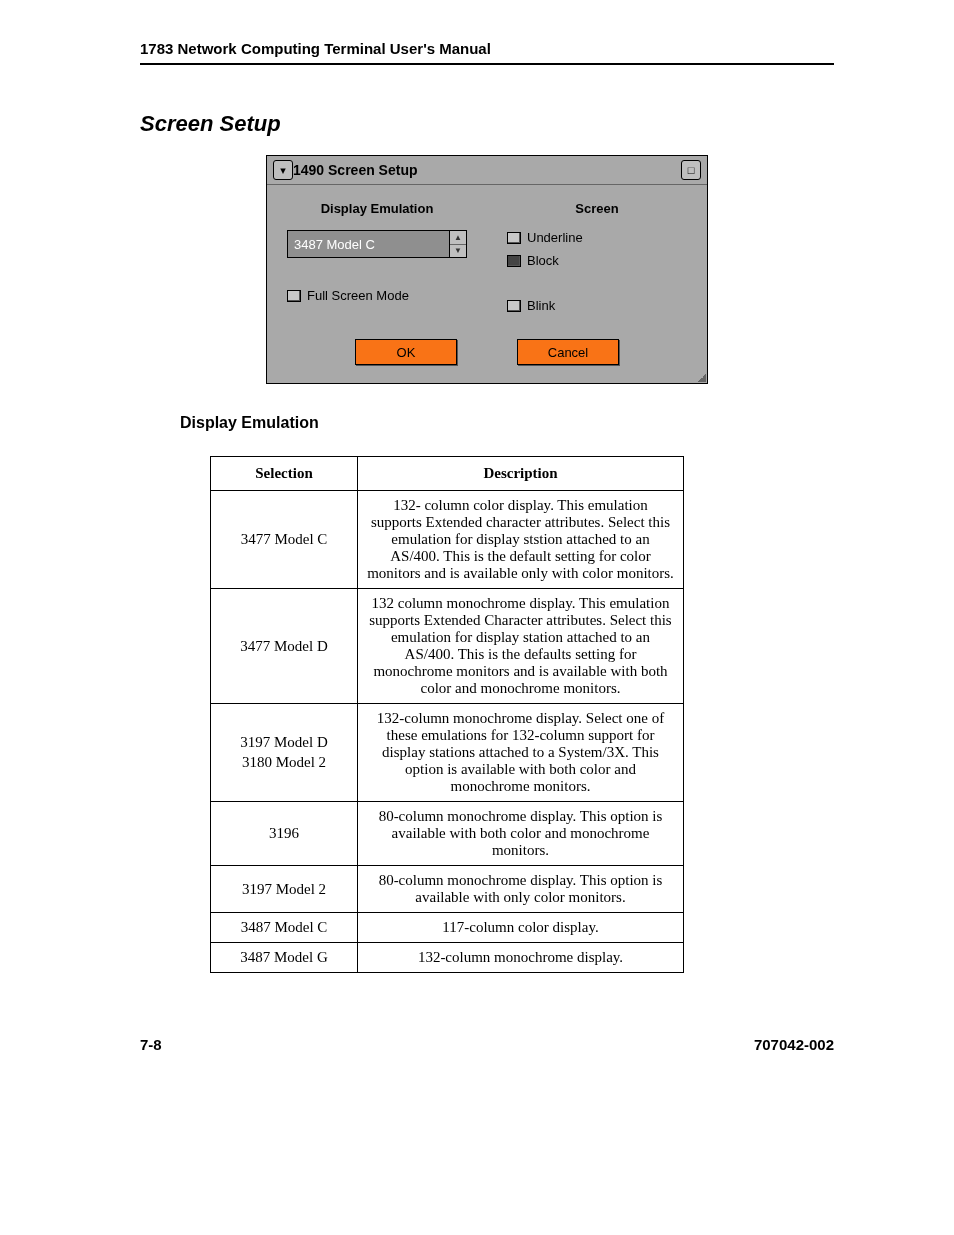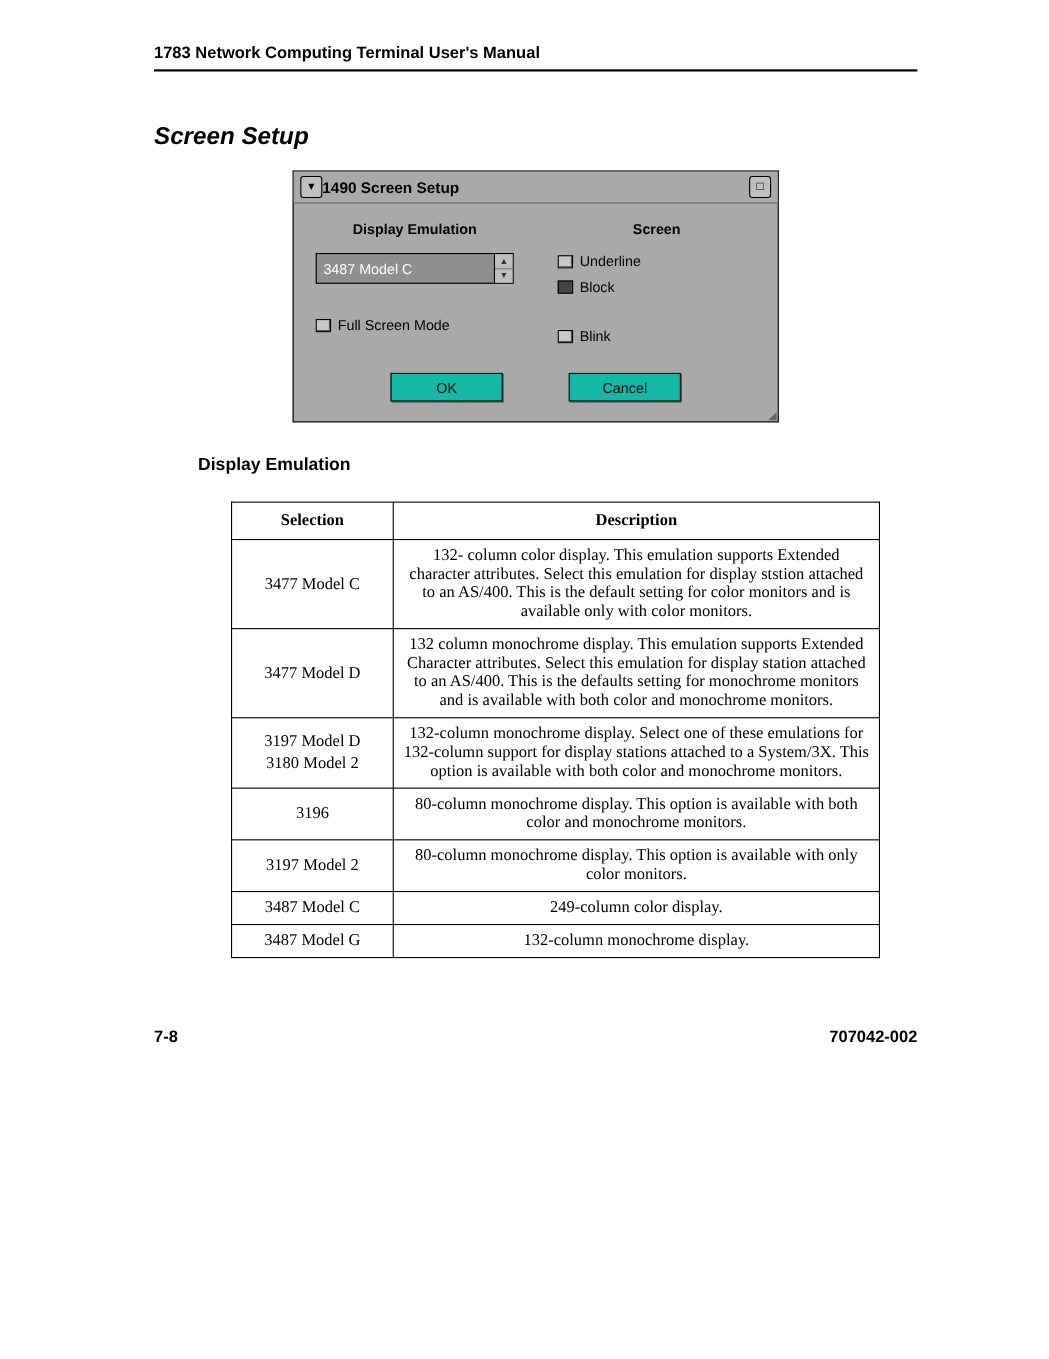--- a/index.html
+++ b/index.html
@@ -130,21 +130,21 @@
   }
   .dlg-buttons {
     display: flex;
     justify-content: center;
     gap: 60px;
     padding: 8px 0 18px 0;
   }
   .dlg-btn {
     width: 100px;
     height: 24px;
-    background: #14b8a6;
+    background: #f97316;
     border: 1px solid #000;
     box-shadow: 1px 1px 0 #555;
     display: flex;
     align-items: center;
     justify-content: center;
     font-size: 13px;
   }
   .resize-grip {
     position: absolute;
     right: 1px;
@@ -155,21 +155,21 @@
       linear-gradient(135deg, transparent 60%, #666 60%);
   }
   .subheading {
     font-family: Arial, Helvetica, sans-serif;
     font-weight: bold;
     font-size: 16px;
     margin: 18px 0 24px 40px;
   }
   table.desc {
     border-collapse: collapse;
-    width: 590px;
+    width: 474px;
     margin-left: 70px;
     font-size: 15px;
   }
   table.desc th, table.desc td {
     border: 1px solid #000;
     padding: 6px 8px;
     text-align: center;
     vertical-align: top;
   }
   table.desc th {
@@ -276,21 +276,21 @@
       <tr>
         <td class="sel">3196</td>
         <td>80-column monochrome display. This option is available with both color and monochrome monitors.</td>
       </tr>
       <tr>
         <td class="sel">3197 Model 2</td>
         <td>80-column monochrome display. This option is available with only color monitors.</td>
       </tr>
       <tr>
         <td class="sel">3487 Model C</td>
-        <td>249-column color display.</td>
+        <td>117-column color display.</td>
       </tr>
       <tr>
         <td class="sel">3487 Model G</td>
         <td>132-column monochrome display.</td>
       </tr>
     </tbody>
   </table>
 
   <div class="footer">
     <span>7-8</span>

